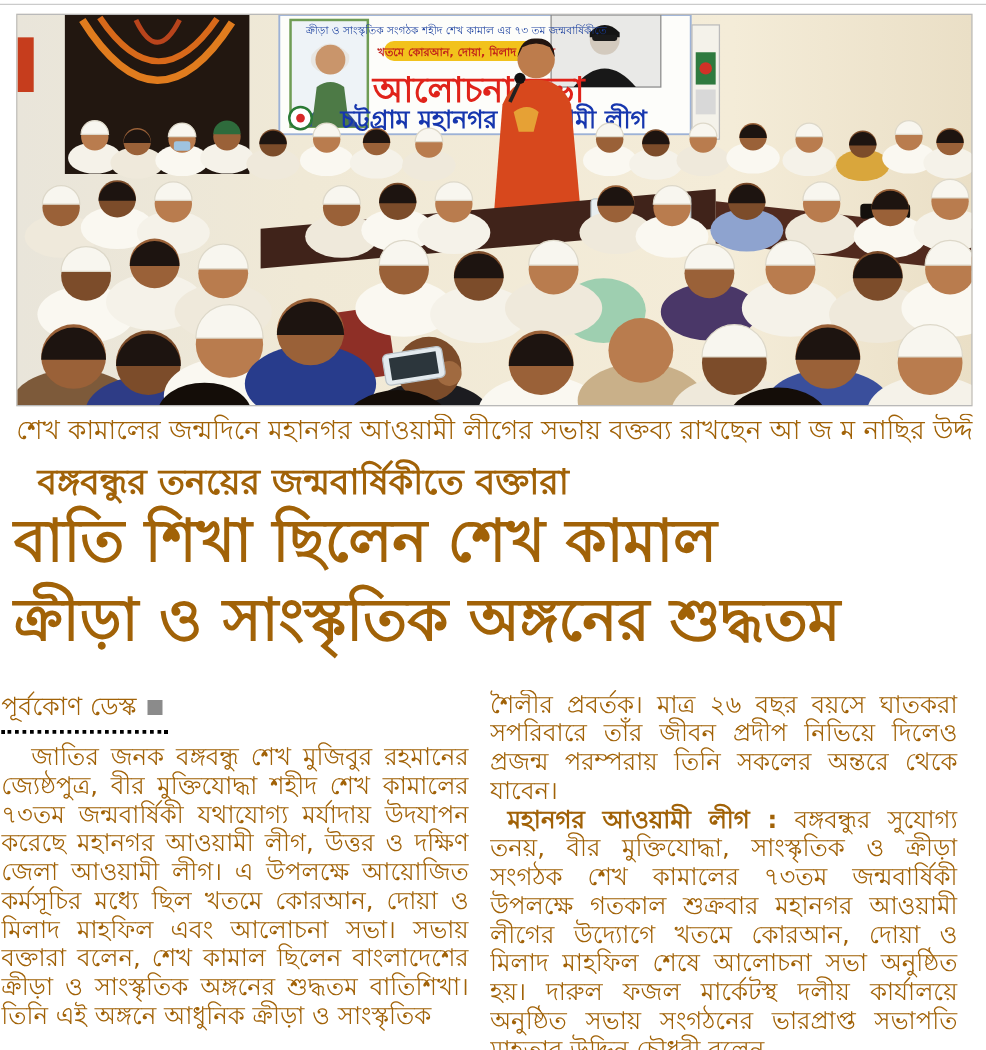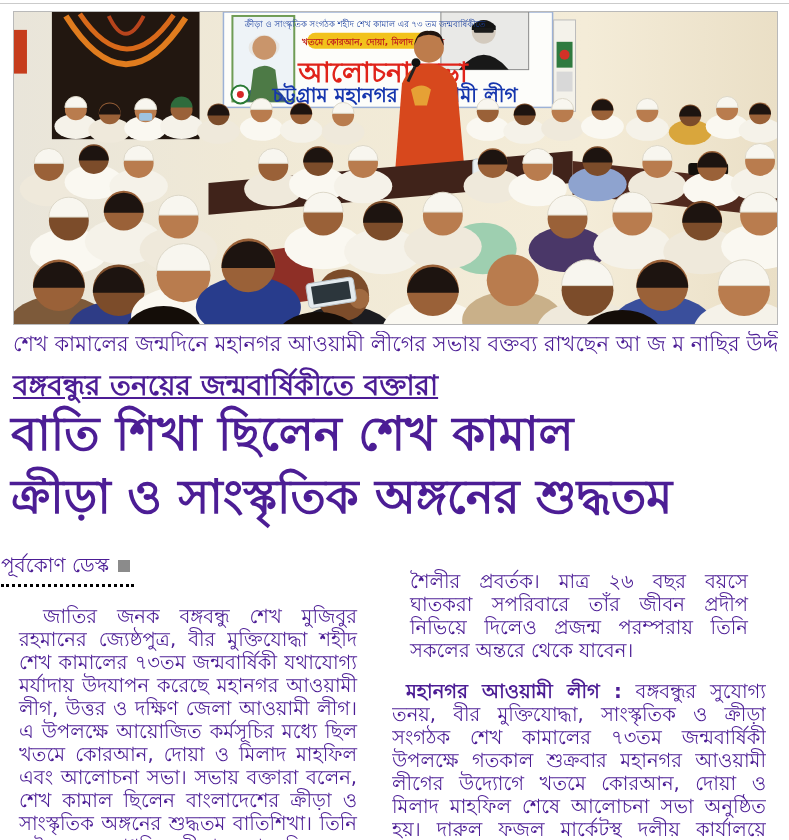--- a/index.html
+++ b/index.html
@@ -1,32 +1,32 @@
 <!DOCTYPE html>
 <html><head>
 <meta charset="utf-8">
 <style>
   html,body{margin:0;padding:0;background:#ffffff;}
   .page{position:relative;width:789px;height:840px;overflow:hidden;background:#fff;
-        color:#4c1d95;font-family:"DejaVu Sans","Liberation Sans",sans-serif;}
+        color:#a16207;font-family:"DejaVu Sans","Liberation Sans",sans-serif;}
   .top-rule{position:absolute;top:3px;left:0;width:789px;height:1px;background:#cbcbcb;}
   .photo-wrap{position:absolute;top:11px;left:13px;width:765px;height:314px;
               border:1px solid #b9b9b9;box-sizing:border-box;background:#efe7d4;}
   .photo-wrap svg{display:block;width:100%;height:100%;}
   .caption{position:absolute;top:331px;left:13px;width:765px;font-size:21px;line-height:26px;
            white-space:nowrap;overflow:hidden;}
-  .kicker{position:absolute;top:364px;left:13px;font-size:28px;font-weight:700;white-space:nowrap;text-decoration:underline;}
+  .kicker{position:absolute;top:364px;left:30px;font-size:28px;font-weight:700;white-space:nowrap;}
   .headline{position:absolute;top:402px;left:11px;width:772px;margin:0;font-size:47px;
             font-weight:700;line-height:63px;letter-spacing:0;}
   .columns{position:absolute;top:552px;left:1px;width:765px;height:288px;display:flex;gap:17px;}
   .col{flex:1 1 0;font-size:19.5px;line-height:23px;text-align:justify;overflow:hidden;}
   .dateline{display:flex;align-items:center;gap:9px;font-size:20px;height:27px;}
   .sq{width:12px;height:12px;background:#8b8b8b;flex:0 0 auto;}
   .dots{width:133px;height:0;border-bottom:3px dotted #000;margin:5px 0 7px 0;}
-  .para{margin:18px;}
+  .para{margin:0;}
   .para.indent{text-indent:24px;}
   .lead{font-weight:700;}
   .p2{text-indent:14px;margin:0;}
 </style>
 </head>
 <body>
 
 <div class="page">
 
   <div class="top-rule"></div>

